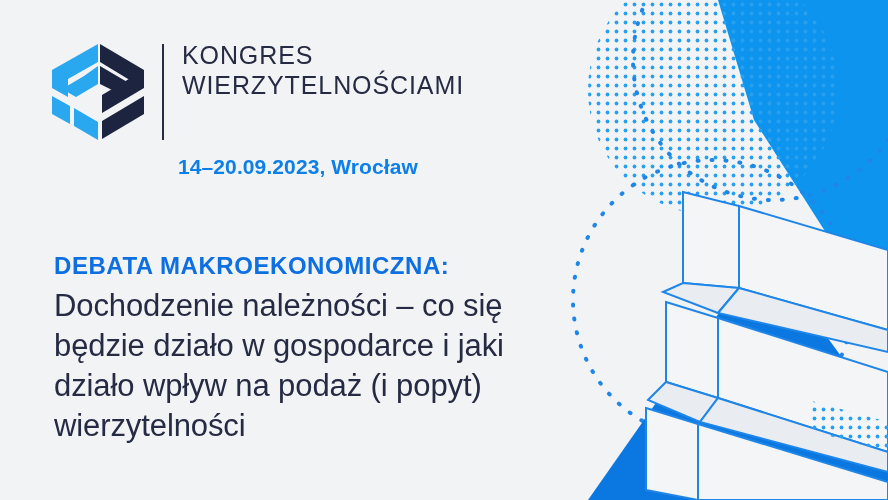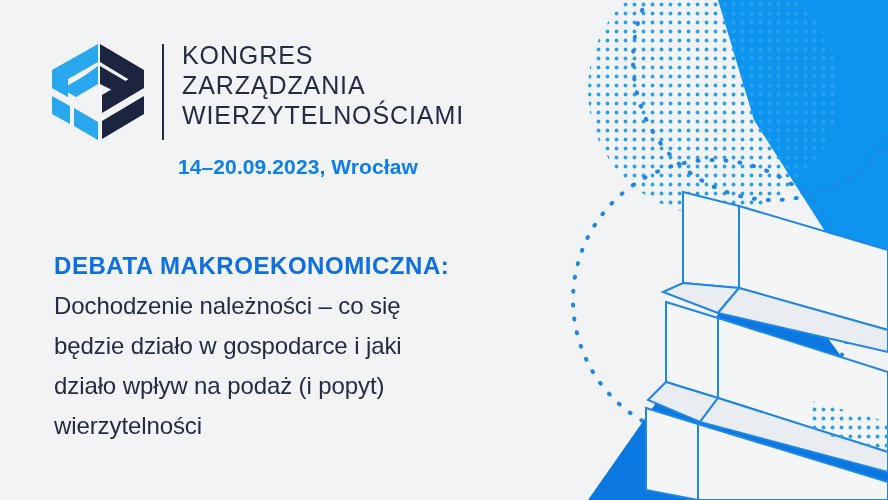--- a/index.html
+++ b/index.html
@@ -37,21 +37,21 @@
   }
 
   
   .kicker{
     position:absolute;left:54px;top:252px;
     color:#0d6fe0;font-size:24px;font-weight:700;letter-spacing:.55px;
     white-space:nowrap;
   }
   .headline{
     position:absolute;left:54px;top:286px;width:560px;
-    color:#252b42;font-size:24px;line-height:40px;font-weight:400;
+    color:#252b42;font-size:31px;line-height:40px;font-weight:400;
     letter-spacing:-.1px;
   }
   .headline div{white-space:nowrap;}
 </style>
 </head>
 <body>
 
 <div class="stage">
 
   <div class="art">
@@ -130,21 +130,20 @@
         <polygon points="56,48 96,56 96,74 78,64 56,66" fill="#1d2440" opacity="0"></polygon>
         <polygon points="96,56 96,74 54,99 54,81" fill="#1d2440"></polygon>
         <polygon points="96,30 96,48 54,73 54,55" fill="#1d2440"></polygon>
       </svg>
     </div>
 
     <div class="brand-rule"></div>
 
     <div class="brand-words">
       <span>KONGRES</span>
-      <span>ZARZĄDZANIA</span>
       <span>WIERZYTELNOŚCIAMI</span>
     </div>
   </div>
 
   <div class="event-date">14–20.09.2023, Wrocław</div>
 
   <div class="kicker">DEBATA MAKROEKONOMICZNA:</div>
 
   <div class="headline">
     <div>Dochodzenie należności – co się</div>

